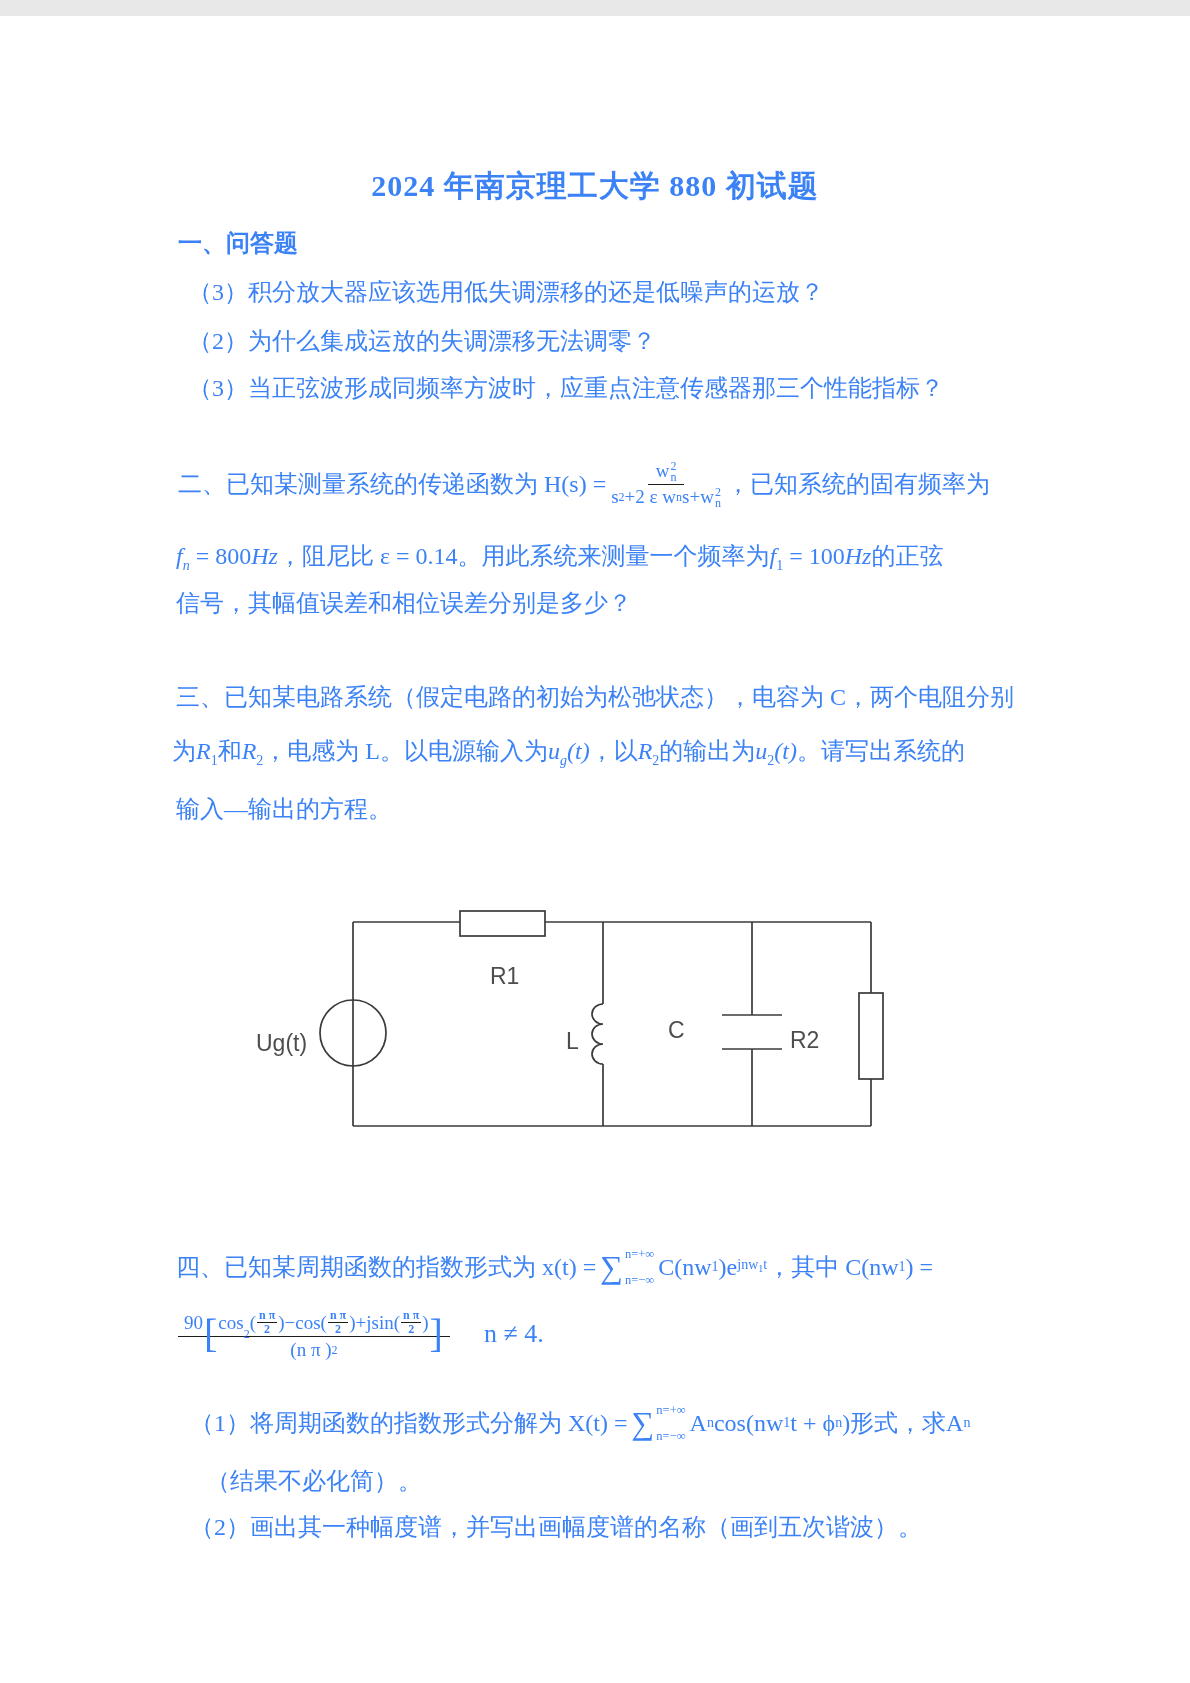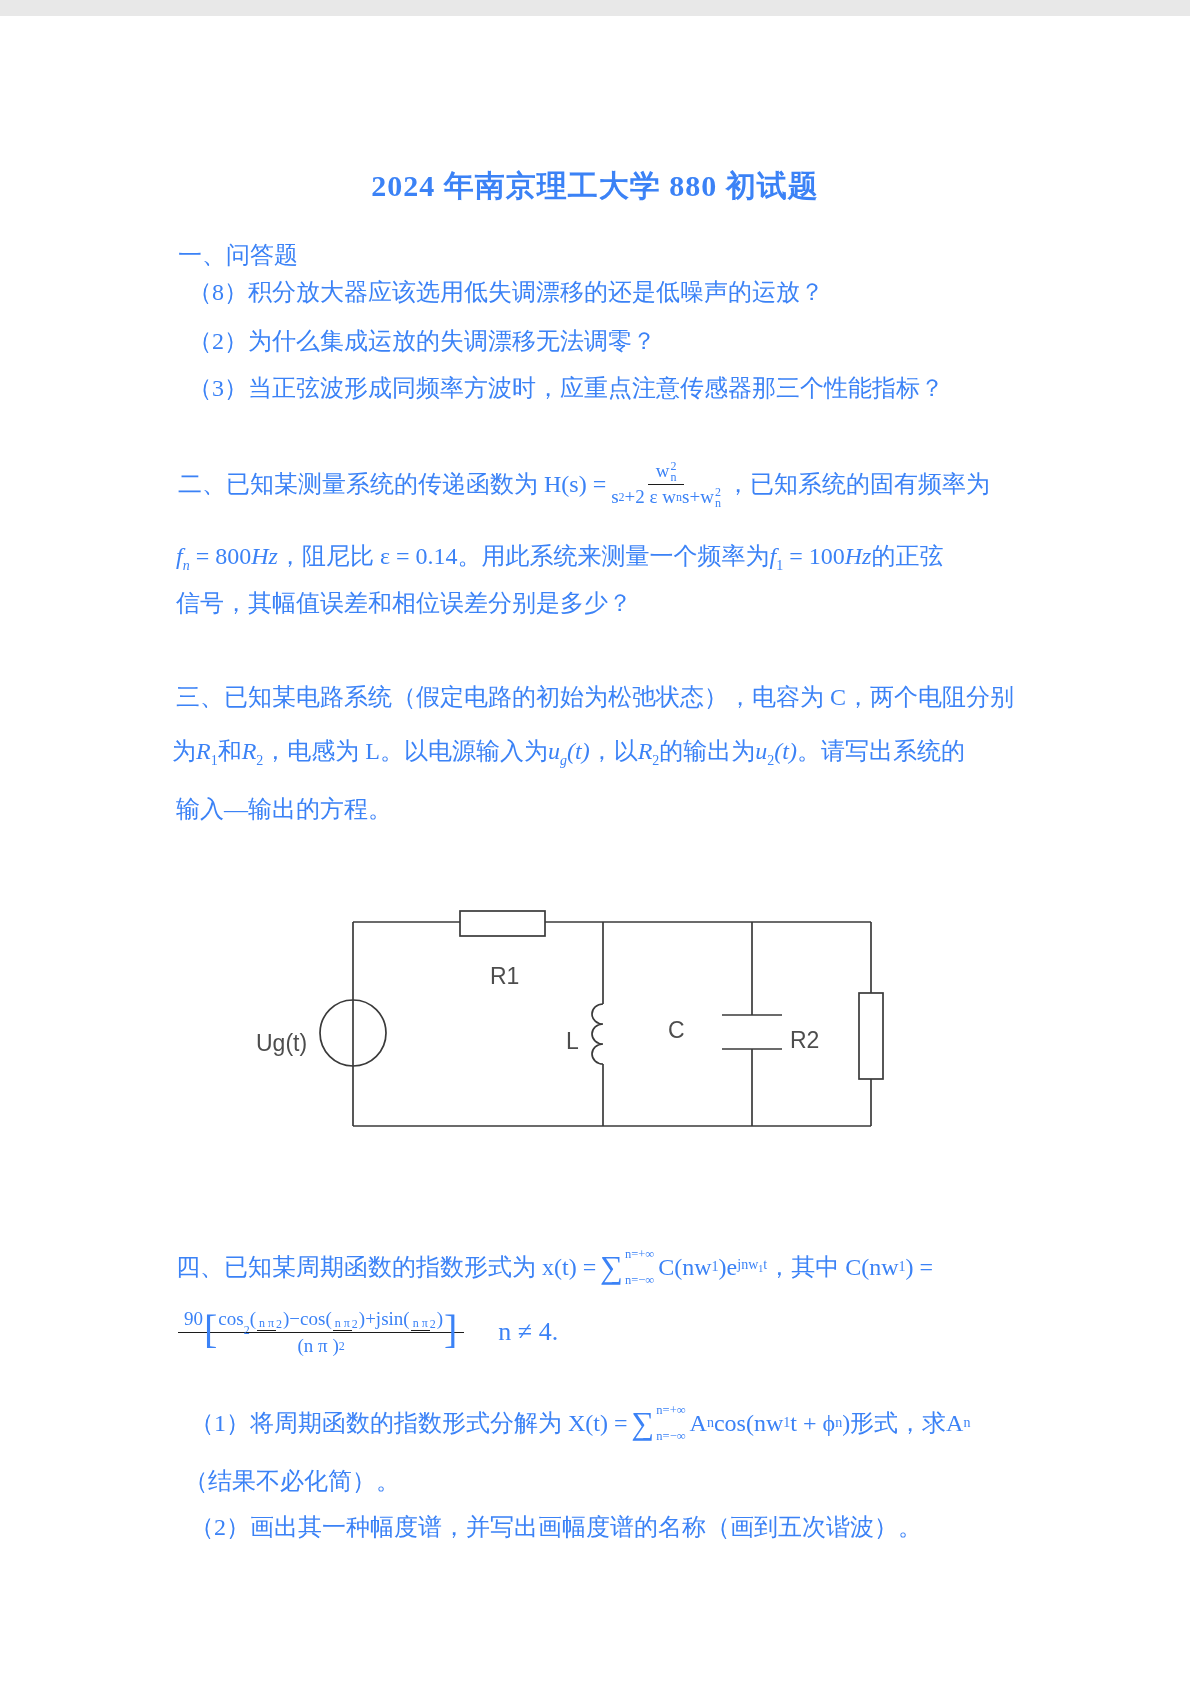--- a/index.html
+++ b/index.html
@@ -23,35 +23,35 @@
   .supsub { display:inline-flex; flex-direction:column; align-items:flex-start; font-size:12px; line-height:0.95; margin-left:1px; transform:translateY(1px); }
   .sum { display:inline-flex; align-items:center; margin:0 4px; }
   .sum .sigma { font-size:32px; line-height:0.9; }
   .sum .limits { display:inline-flex; flex-direction:column; justify-content:space-between; height:38px; font-size:12.5px; line-height:1; margin-left:2px; }
   .ssub { font-size:10px; vertical-align:-3px; }
   .bigfrac { display:inline-flex; flex-direction:column; align-items:center; line-height:1.15; }
   .bigfrac .bnum { display:inline-flex; align-items:flex-end; font-size:19px; border-bottom:1.6px solid #1c1c1c; padding:0 6px 2px 6px; }
   .bigfrac .bden { display:inline-flex; align-items:center; font-size:19px; padding-top:2px; }
   .bigfrac .bnum sup, .bigfrac .bden sup { font-size:12px; vertical-align:6px; }
   .bracket { font-size:40px; font-weight:400; line-height:0; padding:0 1px; }
-  .mini { display:inline-flex; flex-direction:row; align-items:center; font-size:12px; line-height:1.05; margin:0 1px; transform:translateY(1px); }
+  .mini { display:inline-flex; flex-direction:column; align-items:center; font-size:12px; line-height:1.05; margin:0 1px; transform:translateY(1px);font-weight:bold; }
   .mini .mnum { border-bottom:1px solid #1c1c1c; padding:0 2px; }
   .neq { font-size:26px; margin-left:34px; }
   .circuit-svg { position:absolute; left:230px; top:880px; }
   .circuit-svg text { font-family:"Liberation Sans","DejaVu Sans",sans-serif; font-size:23px; fill:#4d4d4d; }
 </style>
 </head>
 <body>
 
 <div id="page">
 
   <div class="line title">2024 年南京理工大学 880 初试题</div>
 
-  <div class="line" style="left:178px; top:224px;">一、问答题</div>
-  <div class="line" style="left:188px; top:261px;">（8）积分放大器应该选用低失调漂移的还是低噪声的运放？</div>
+  <div class="line" style="left:178px; top:212px;font-weight:bold;">一、问答题</div>
+  <div class="line" style="left:188px; top:261px;">（3）积分放大器应该选用低失调漂移的还是低噪声的运放？</div>
   <div class="line" style="left:188px; top:310px;">（2）为什么集成运放的失调漂移无法调零？</div>
   <div class="line" style="left:188px; top:357px;">（3）当正弦波形成同频率方波时，应重点注意传感器那三个性能指标？</div>
 
   <div class="line mline" style="left:178px; top:444px;">
     <span>二、已知某测量系统的传递函数为 H(s) =</span>
     <span class="frac">
       <span class="num">
         <span>w</span>
           <span class="supsub">
             <span>2</span>
@@ -180,16 +180,16 @@
     <span> A</span>
       <sub>n</sub>
       <span>cos(nw</span>
       <sub>1</sub>
       <span>t +  ϕ</span>
       <sub>n</sub>
       <span>)形式，求A</span>
       <sub>n</sub>
   </div>
 
-  <div class="line" style="left:184px; top:1450px;">（结果不必化简）。</div>
+  <div class="line" style="left:206px; top:1450px;">（结果不必化简）。</div>
   <div class="line" style="left:190px; top:1496px;">（2）画出其一种幅度谱，并写出画幅度谱的名称（画到五次谐波）。</div>
 
 </div>
 
 </body></html>

